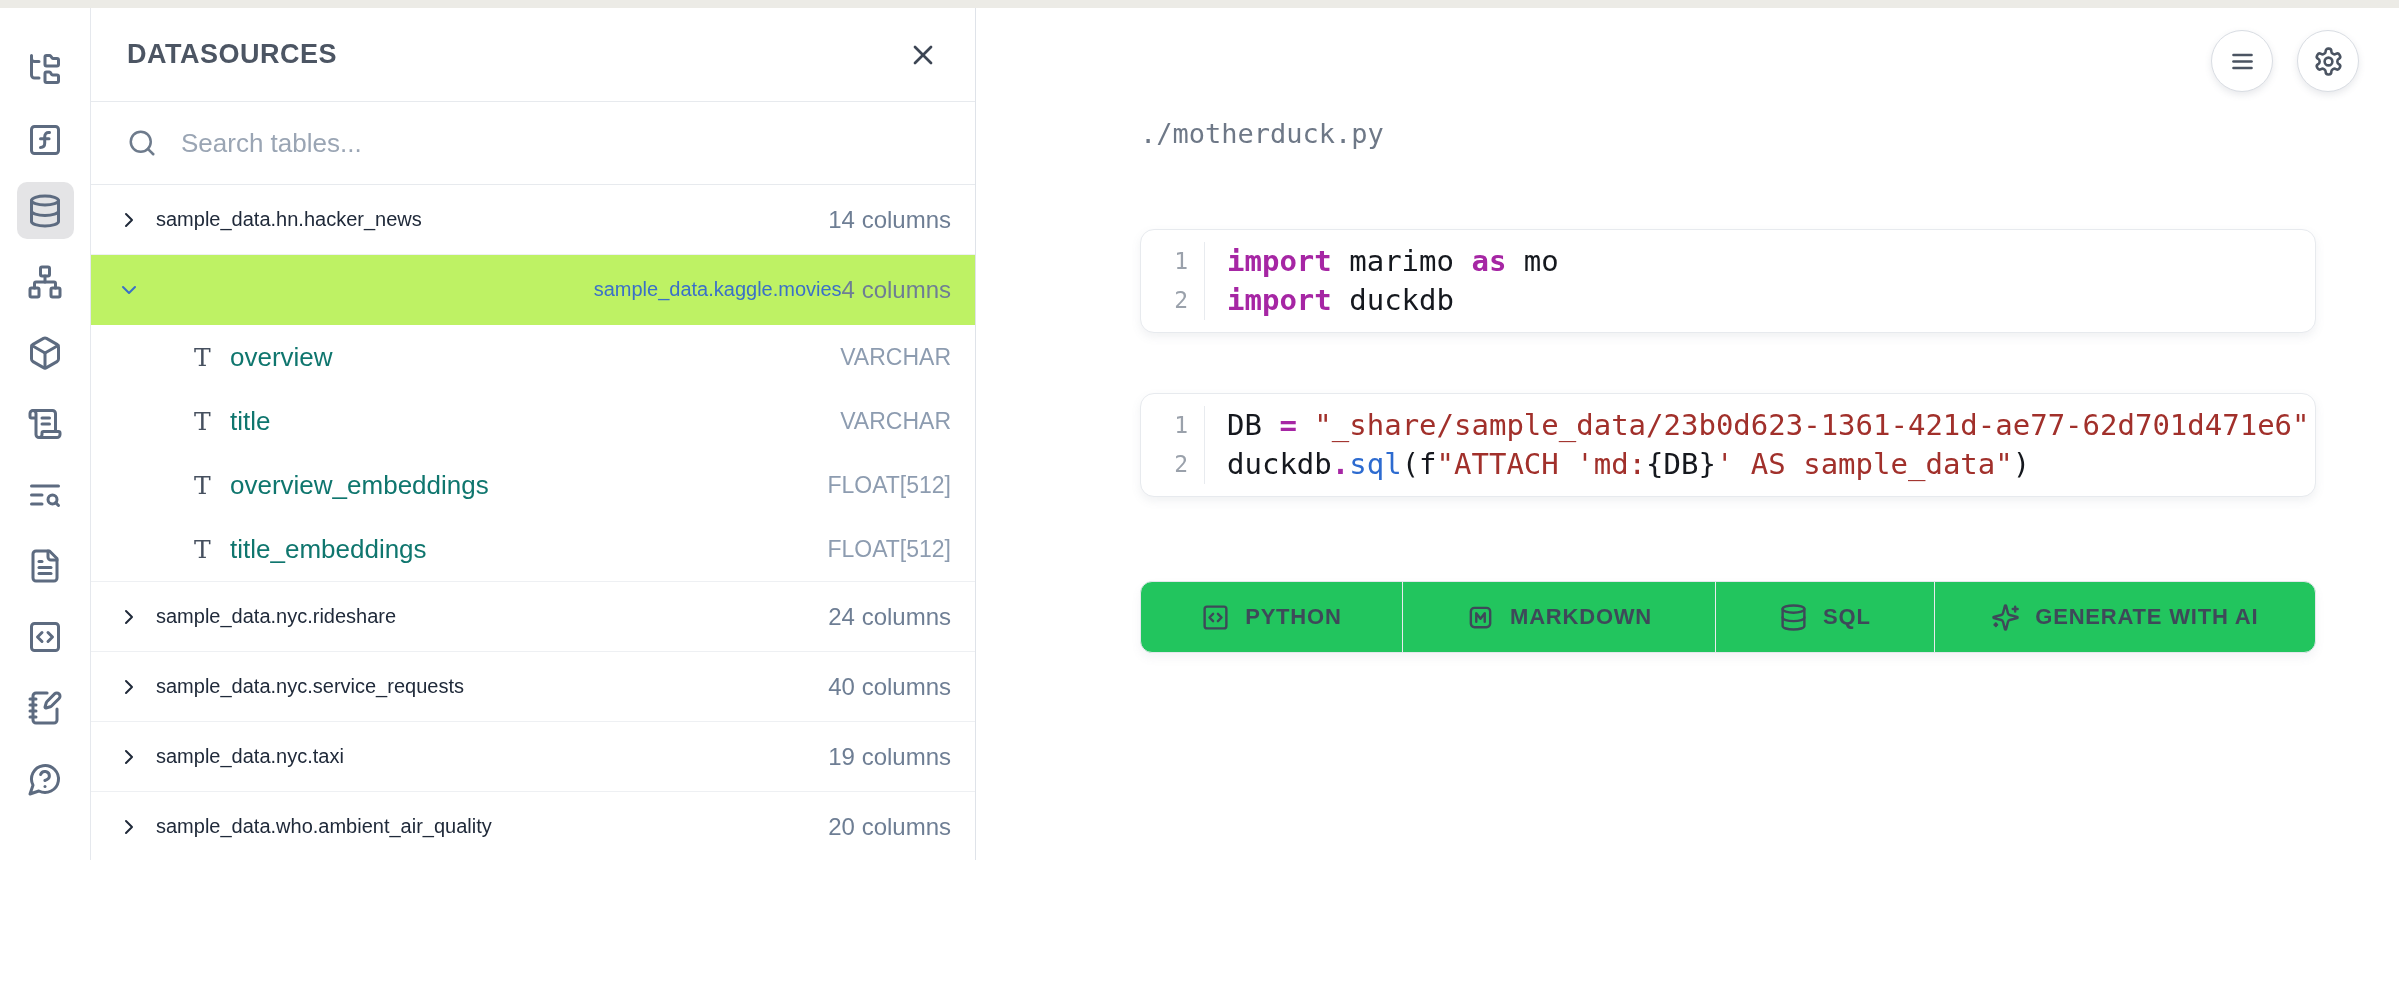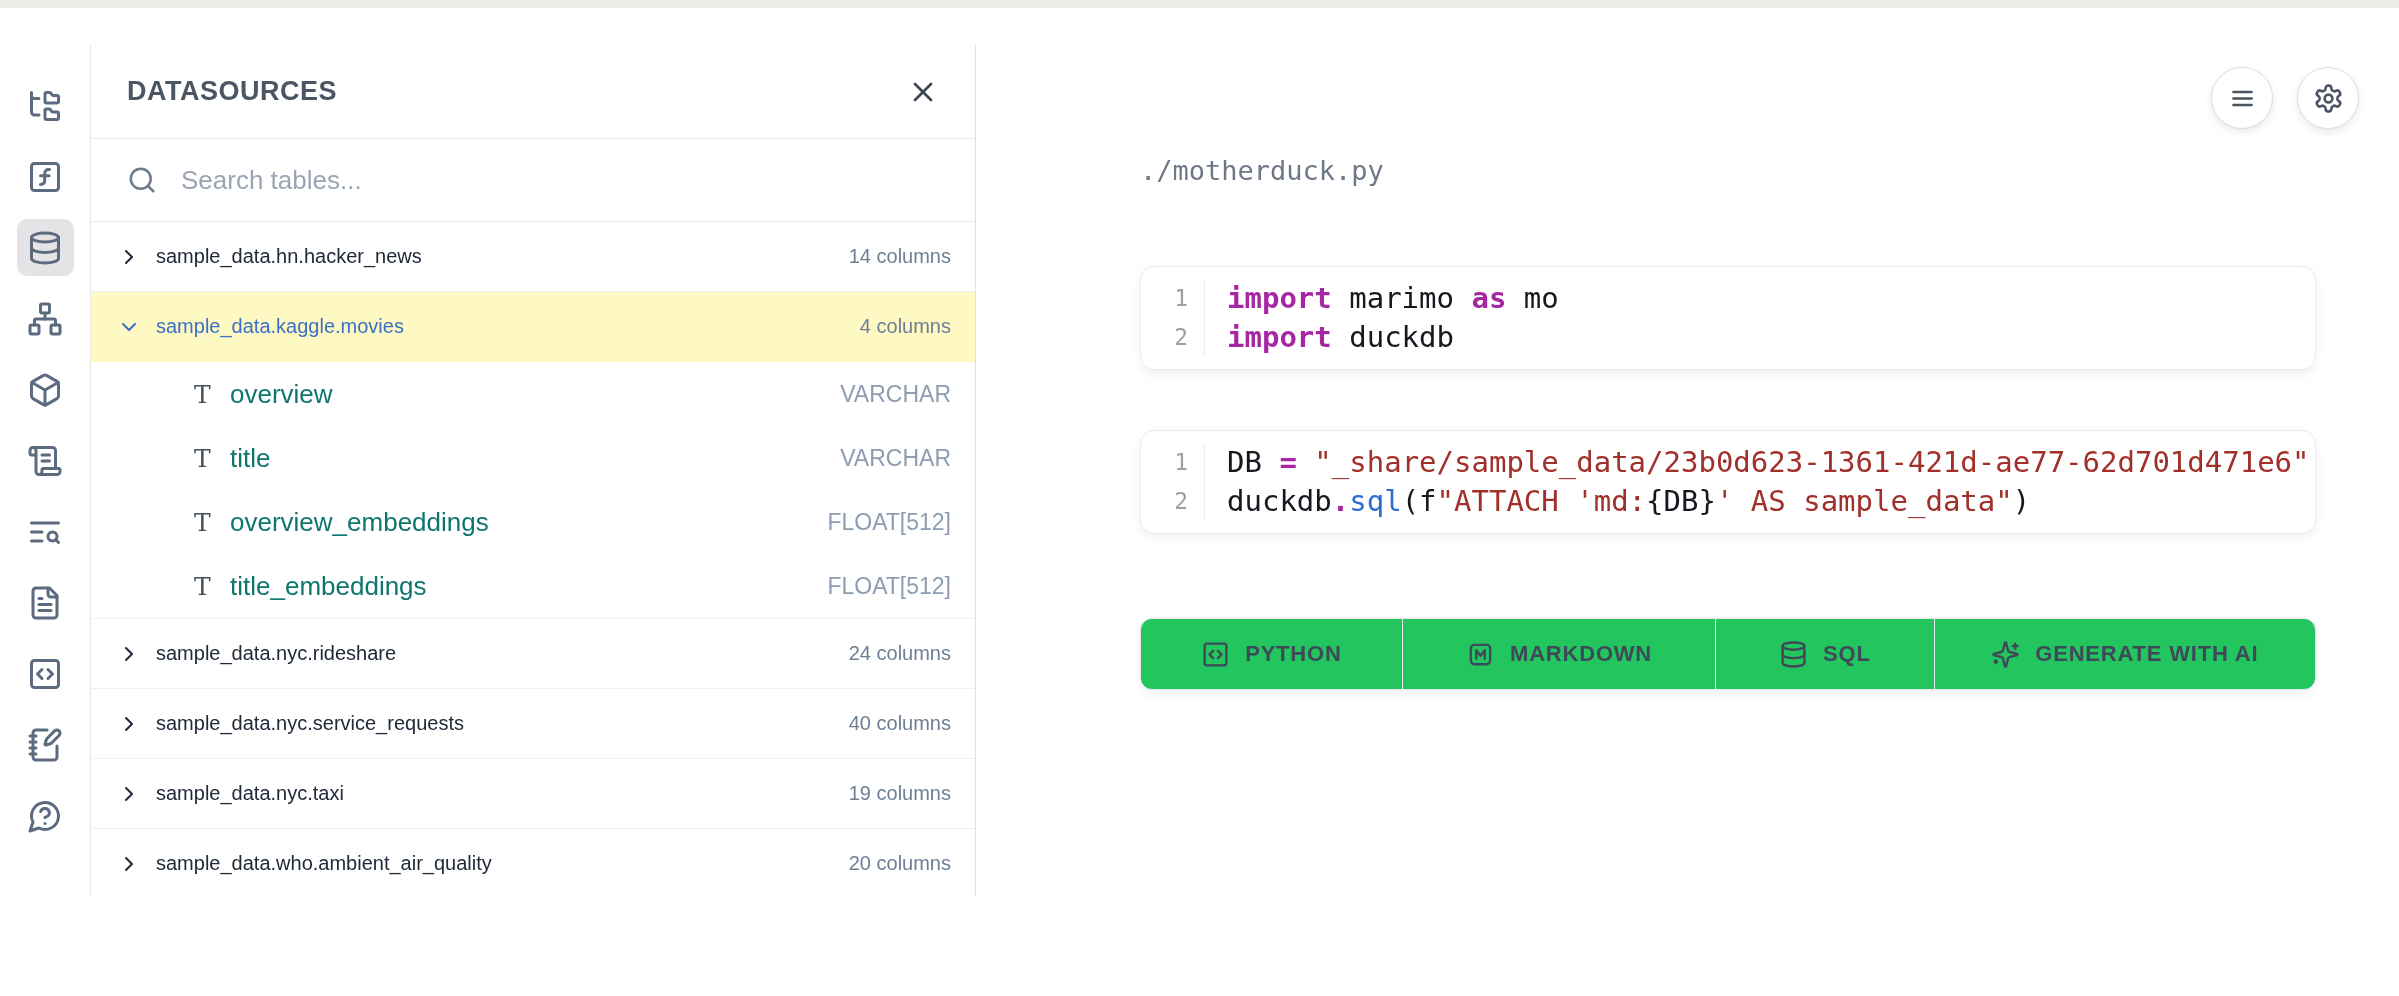--- a/index.html
+++ b/index.html
@@ -4,21 +4,21 @@
 <style>
   * { box-sizing: border-box; }
   html,body { margin:0; padding:0; }
   body {
     width:2399px; height:996px; overflow:hidden;
     background:#ffffff; color:#202a3a;
     font-family:"Liberation Sans", sans-serif;
     position:relative;
   }
   .top-strip { height:8px; width:100%; background:#ecebe6; }
-  .app { display:flex; height:852px;margin-top:37px; }
+  .app { display:flex; height:852px; }
 
   
   .rail {
     width:91px; flex:0 0 91px; border-right:1px solid #e5e8ed;
     display:flex; flex-direction:column; align-items:center;
     padding-top:32px; gap:14px; background:#fff;
   }
   .rail-item {
     width:57px; height:57px; border-radius:10px;
     display:flex; align-items:center; justify-content:center;
@@ -52,22 +52,22 @@
   .search-input::placeholder { color:#9aa5b4; }
 
   .tables-list { flex:1; overflow:hidden; }
   .table-row {
     height:70px; display:flex; align-items:center;
     padding:0 24px 0 26px; border-bottom:1px solid #eef0f3; cursor:pointer;
   }
   .table-row .chev { width:24px; height:24px; color:#202a3a; margin-right:15px; flex:0 0 auto; display:flex; }
   .table-row .chev svg { width:24px; height:24px; }
   .table-row .tname { font-size:20px; color:#202a3a; flex:1; white-space:nowrap; }
-  .table-row .tcount { font-size:20px; color:#6e7e94; white-space:nowrap; }
-  .table-row.selected { background:#fef9c3; border-bottom-color:transparent; }
+  .table-row .tcount { font-size:24px; color:#6e7e94; white-space:nowrap; }
+  .table-row.selected { background:#bef264; border-bottom-color:transparent;text-align:right; }
   .table-row.selected .tname, .table-row.selected .chev { color:#3a70c8; }
   .col-row {
     height:64px; display:flex; align-items:center;
     padding:0 24px 0 103px; cursor:pointer; background:#fff;
   }
   .col-row .ticon {
     font-family:"DejaVu Serif", serif; font-size:25px; color:#46505f;
     width:36px; flex:0 0 36px;
   }
   .col-row .cname { font-size:26px; color:#0f766e; flex:1; white-space:nowrap; }

